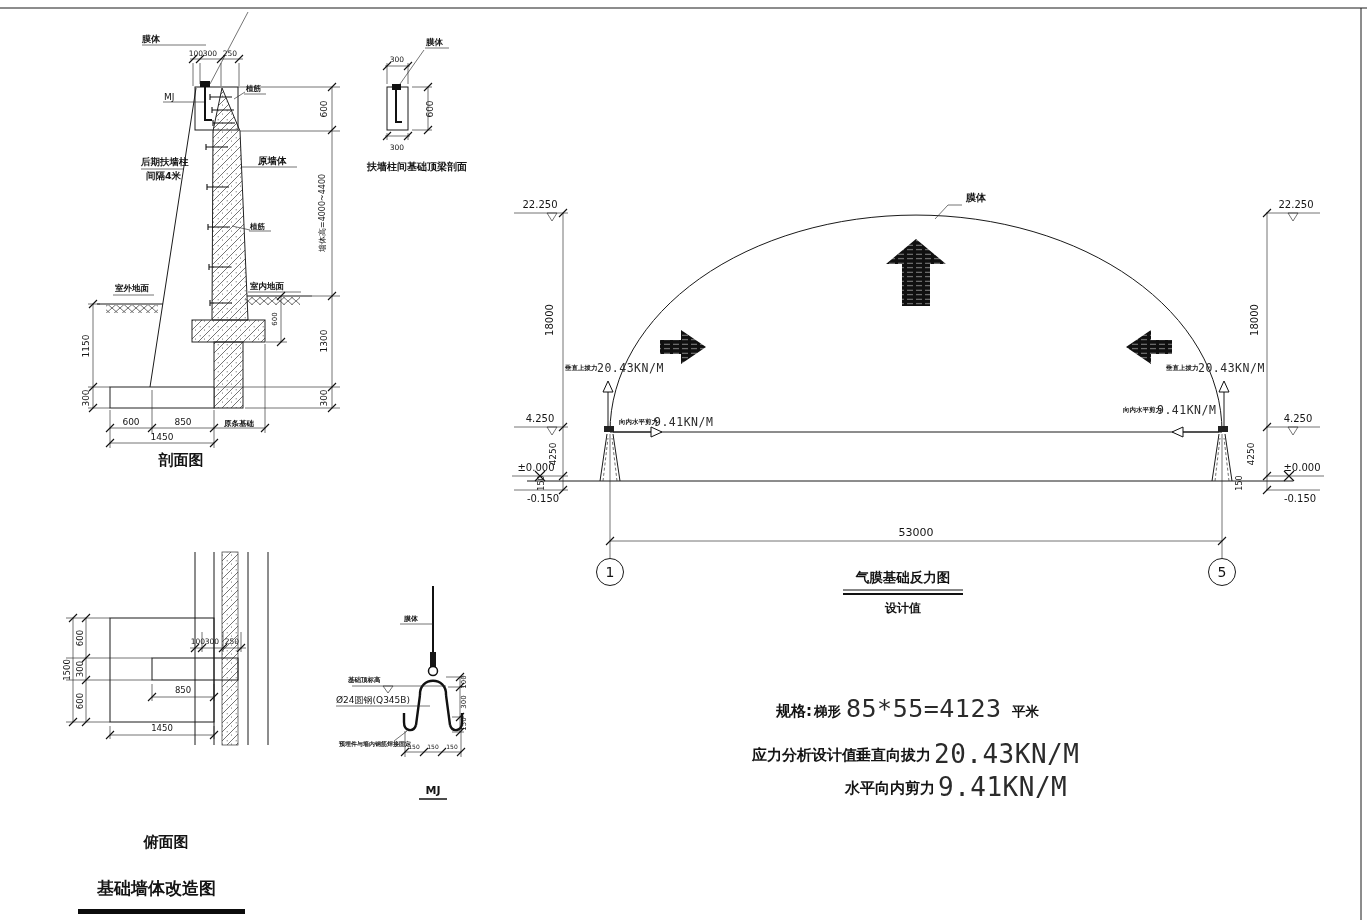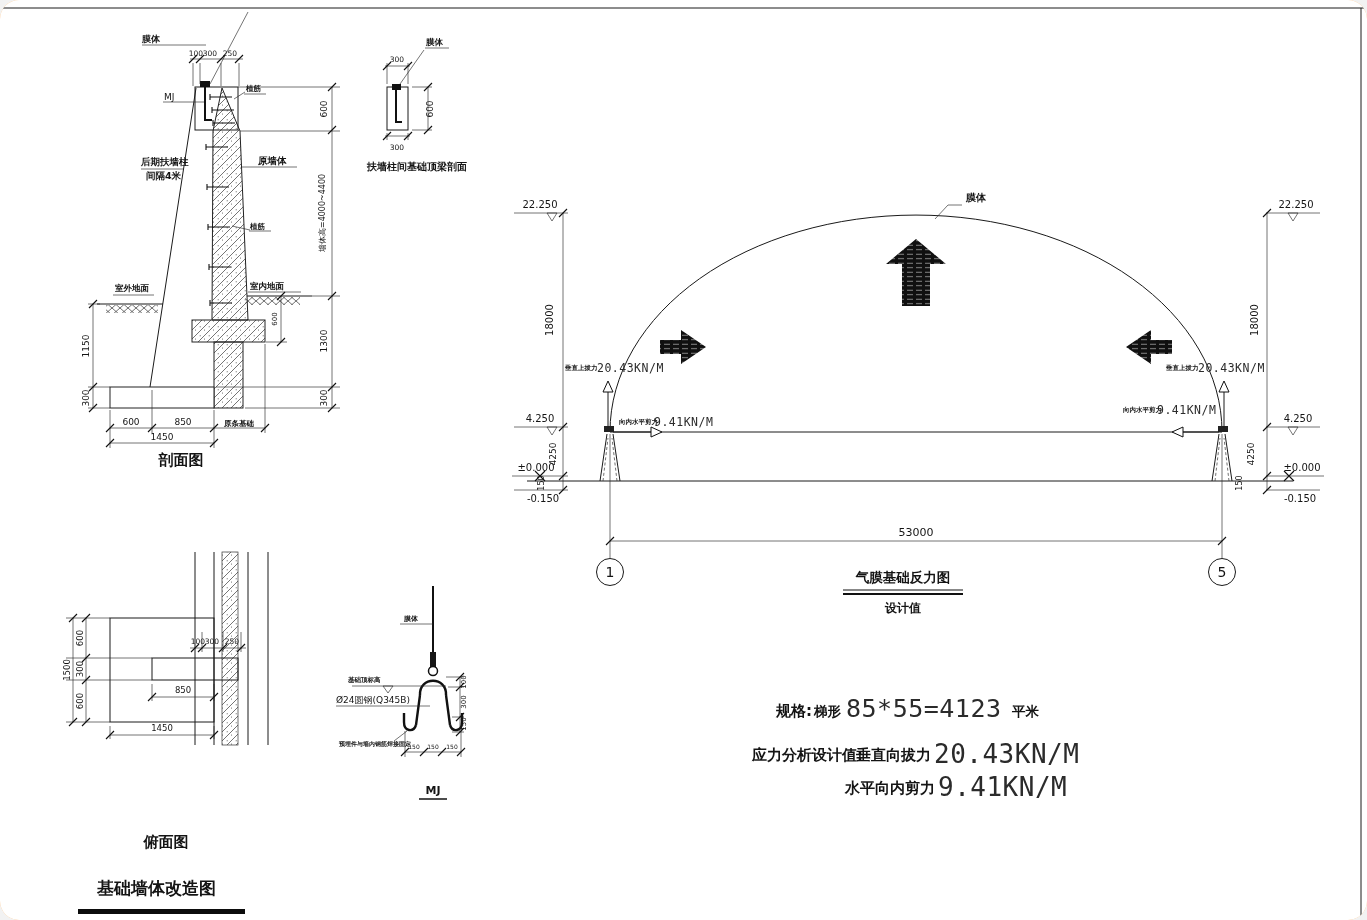--- a/index.html
+++ b/index.html
@@ -1,16 +1,16 @@
 <!DOCTYPE html>
 <html><head>
 <meta charset="utf-8">
 <style>
   html,body{margin:0;padding:0;background:#f2f2f2;}
-  .page{width:1367px;height:920px;background:#fdba74;position:relative;overflow:hidden;border-radius:19px;}
+  .page{width:1367px;height:920px;background:#fdba74;position:relative;overflow:hidden;}
   svg text{fill:#141414;font-family:"DejaVu Sans","Liberation Sans",sans-serif;}
   .b{font-weight:bold}
   .mid{text-anchor:middle}
   .t6{font-size:6px}.t65{font-size:6.5px}.t7{font-size:7px}.t75{font-size:7.5px}
   .t8{font-size:8px}.t85{font-size:8.5px}.t9{font-size:9px}.t95{font-size:9.5px}
   .t10{font-size:10px}.t11{font-size:11px}.t115{font-size:11.5px}.t12{font-size:12px}
   .t13{font-size:13.5px}.t14{font-size:14px}.t15{font-size:15px}.t17{font-size:17px}
   .t25{font-size:25px}.t26{font-size:26px}
   .cad{font-family:"DejaVu Sans Mono","Liberation Mono",monospace;fill:#2b2b2b;letter-spacing:.5px}
   .ln{stroke:#1a1a1a;stroke-width:1;fill:none}

